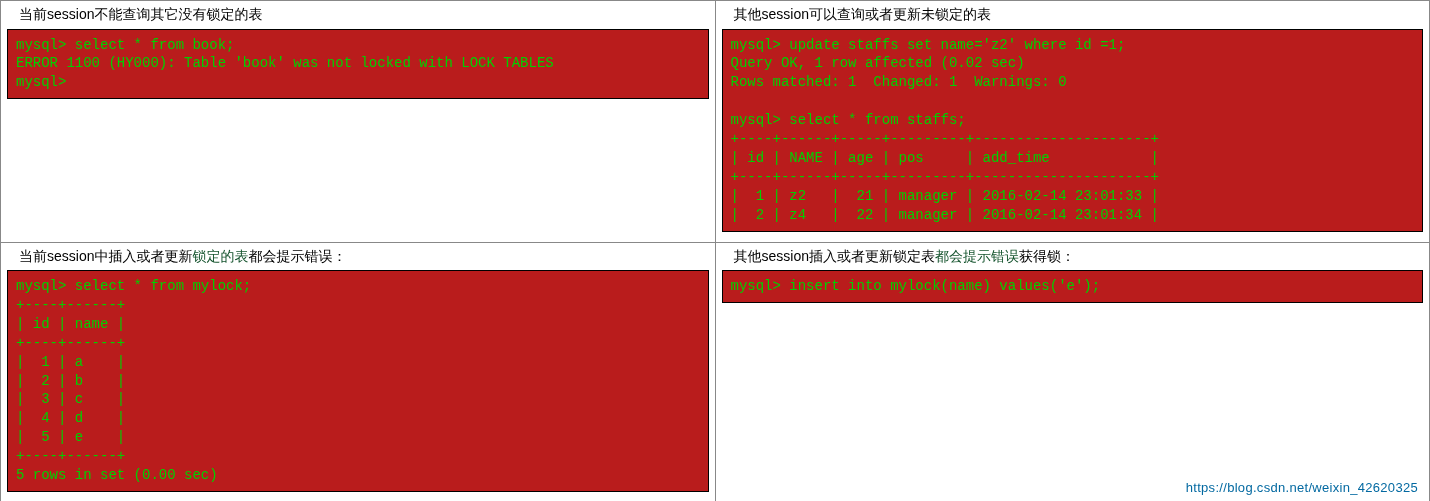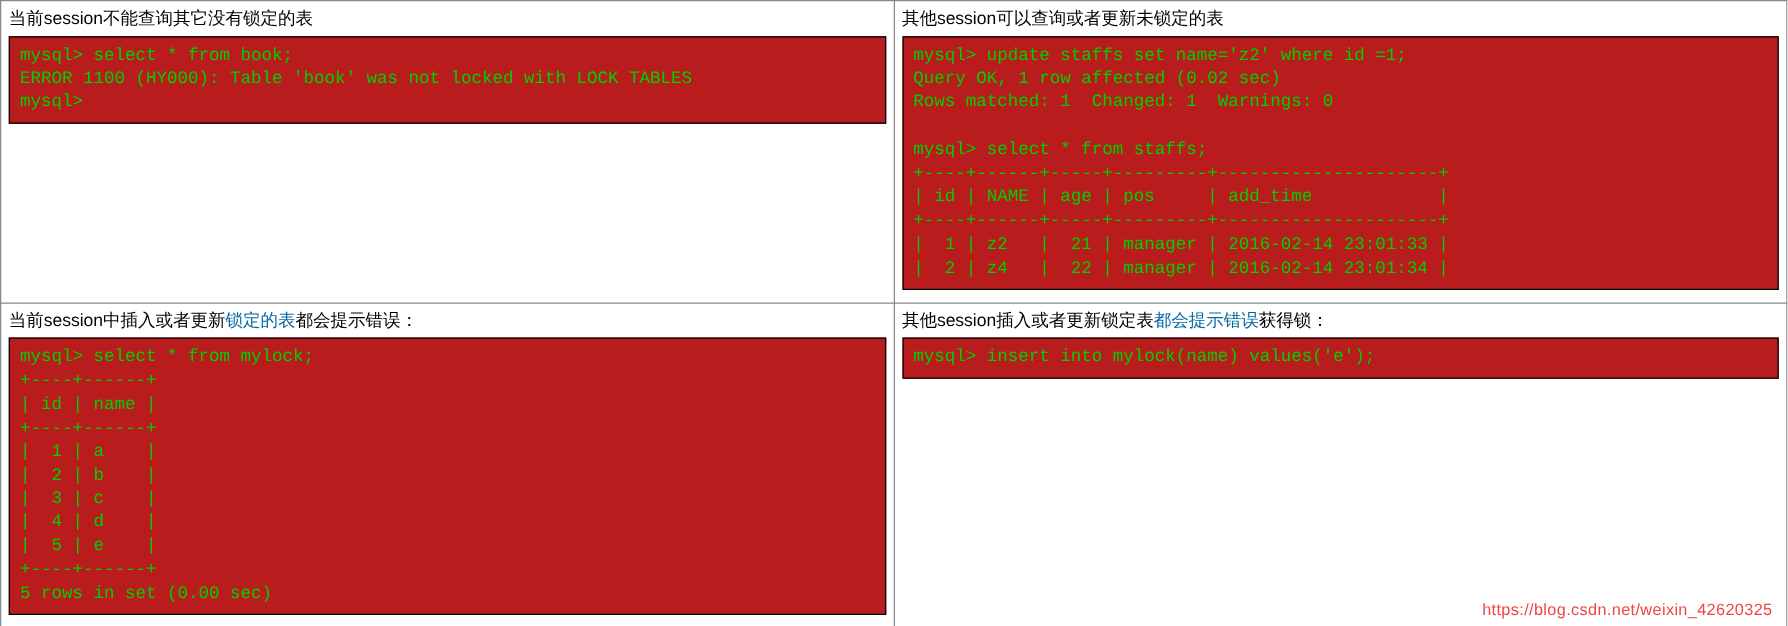--- a/index.html
+++ b/index.html
@@ -15,45 +15,45 @@
     width: 100%;
     table-layout: fixed;
   }
   table.grid td {
     border: 1px solid #888;
     vertical-align: top;
     padding: 4px 6px 10px 6px;
     width: 50%;
   }
   .caption {
-    margin: 0 0 4px 0;
+    margin: 0 0 4px 12px;
     line-height: 1.4;
   }
-  .red { color: #0369a1; }
+  .red { color: #14532d; }
   .term {
     background: #b91c1c;
     color: #00d000;
     font-family: Consolas, "Courier New", monospace;
     font-size: 14px;
     white-space: pre;
     padding: 6px 8px;
     border: 1px solid #000;
     overflow: hidden;
     line-height: 1.35;
     position: relative;
   }
   .term.trunc {
     
     max-height: 100%;
   }
   .watermark {
     position: fixed;
     right: 12px;
     bottom: 6px;
-    color: #ef4444;
+    color: #0369a1;
     font-size: 13px;
     font-family: Arial, sans-serif;
     letter-spacing: 0.3px;
     user-select: none;
   }
   .row1 td .term { min-height: 60px; }
 </style>
 </head>
 <body>
 

